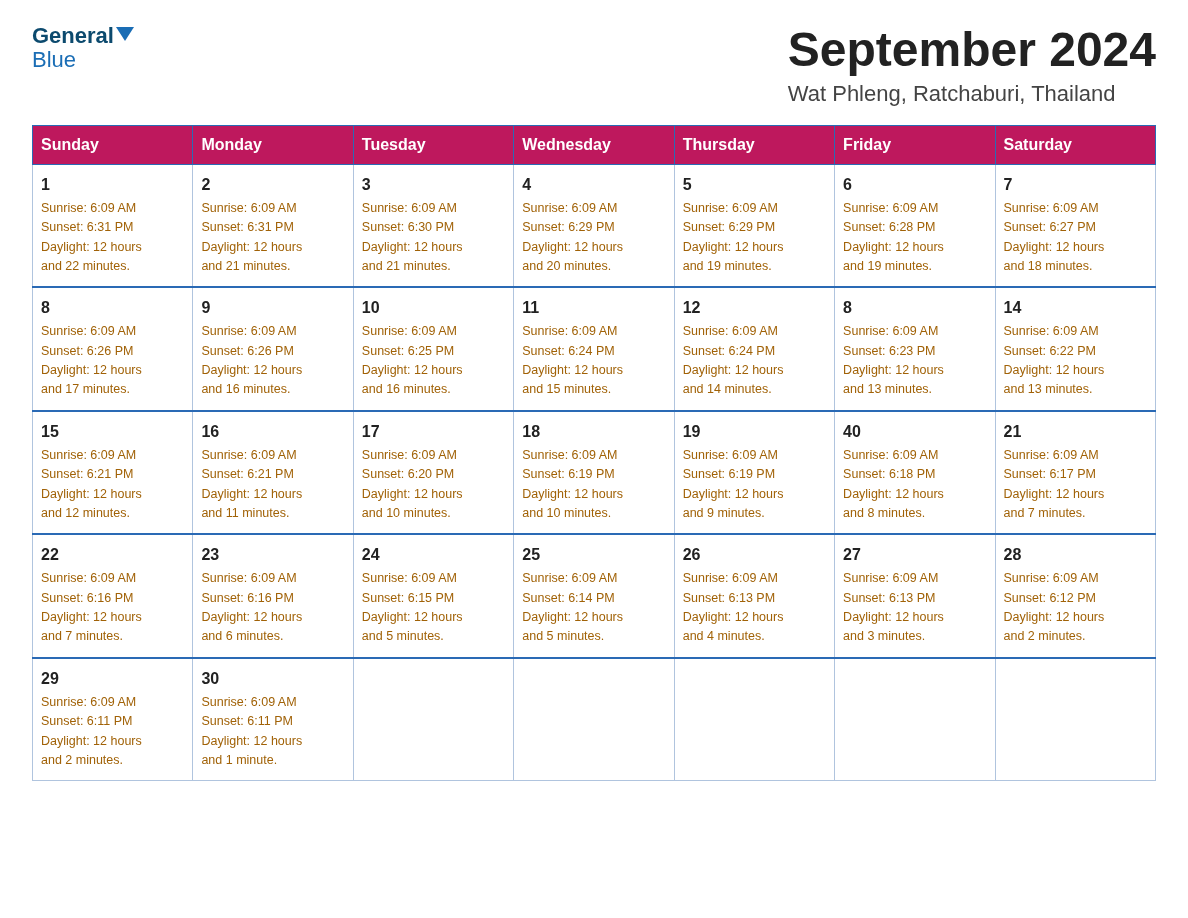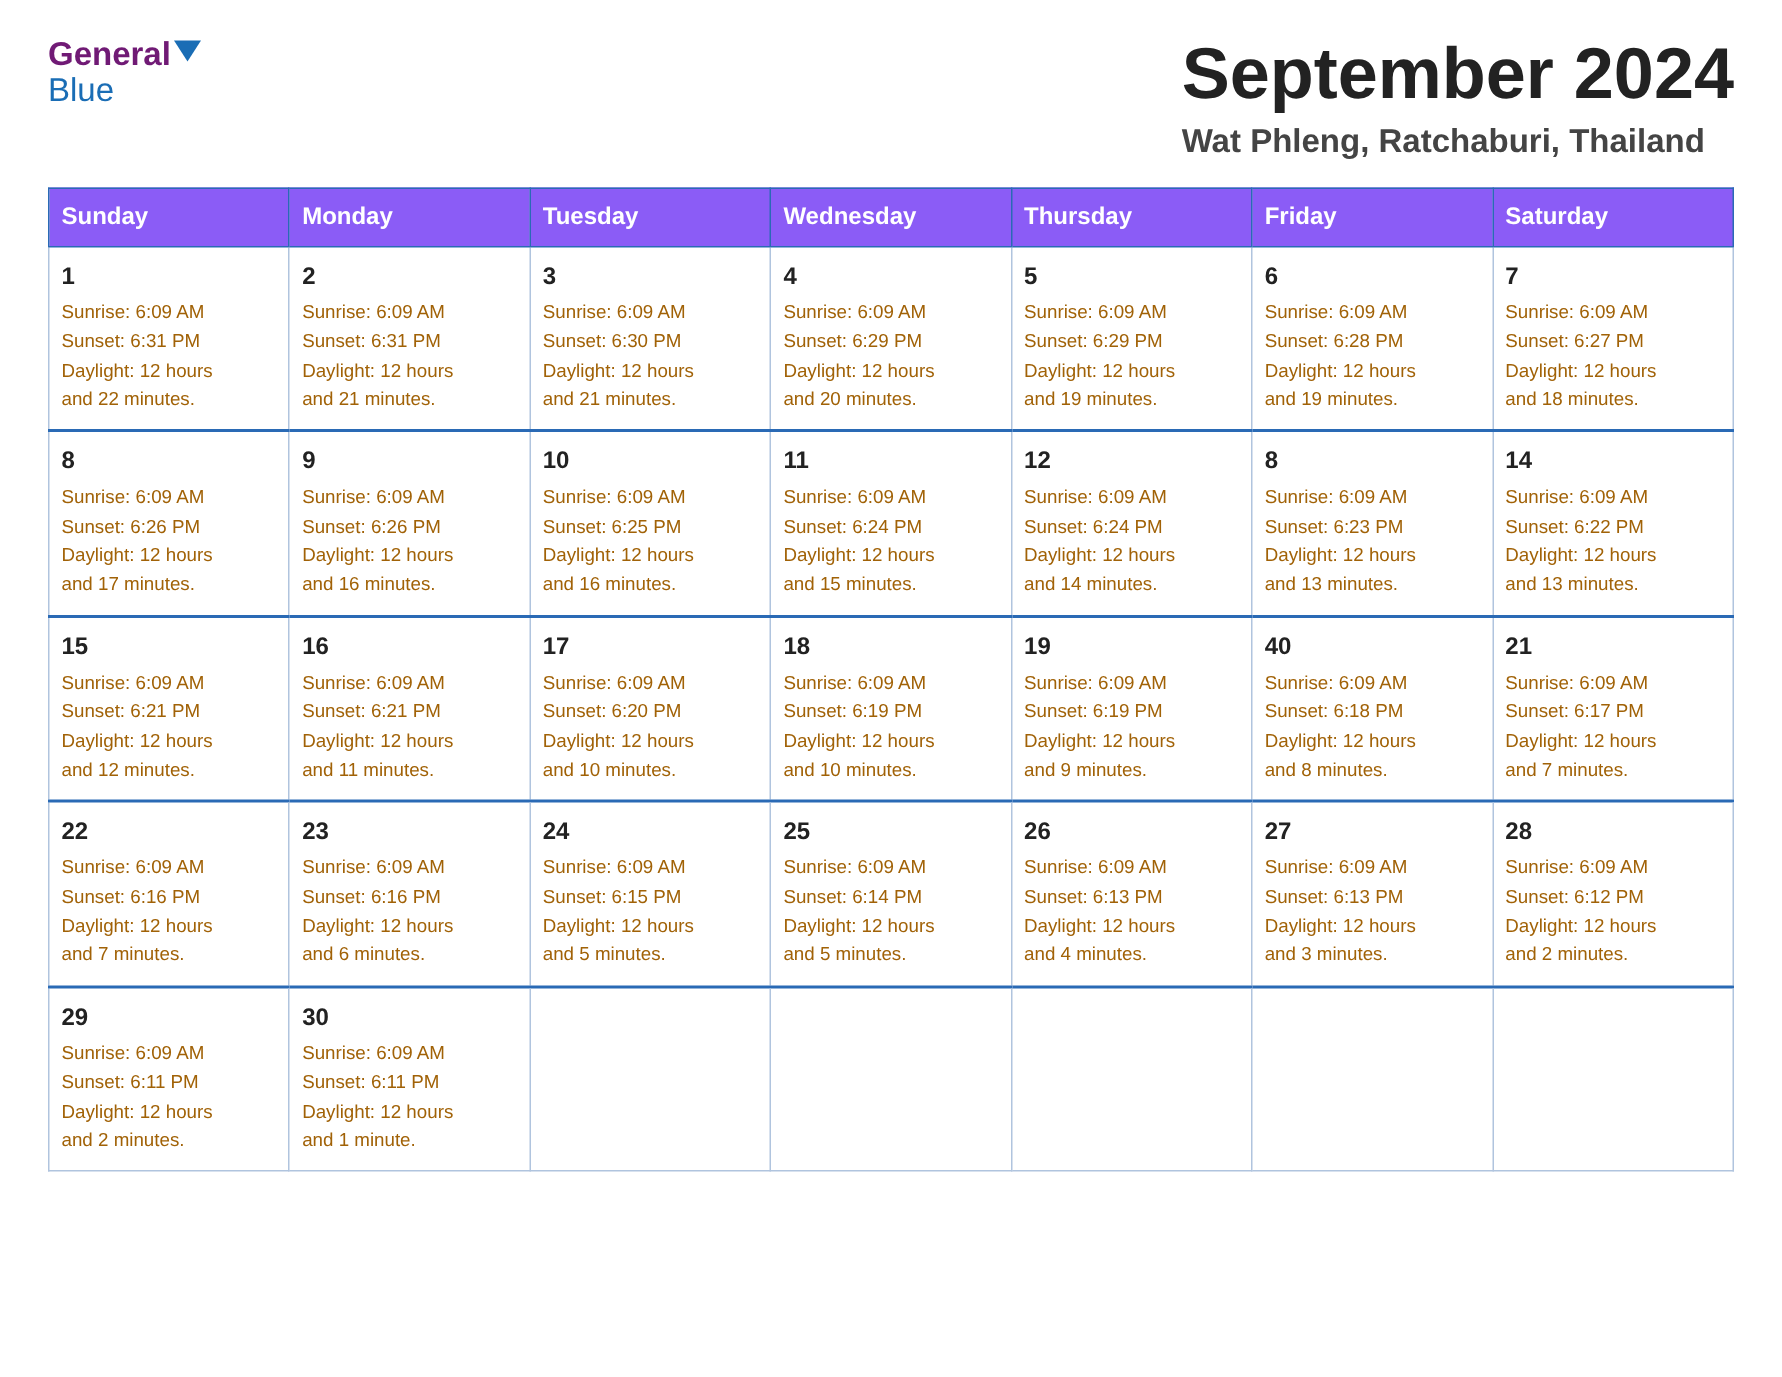--- a/index.html
+++ b/index.html
@@ -16,21 +16,21 @@
       margin-bottom: 18px;
     }
     .logo {
       display: flex;
       flex-direction: column;
       align-items: flex-start;
     }
     .logo-text {
       font-size: 22px;
       font-weight: bold;
-      color: #701a75;
+      color: #0c4a6e;
       line-height: 1.1;
     }
     .logo-triangle {
       display: inline-block;
       width: 0;
       height: 0;
       border-left: 9px solid transparent;
       border-right: 9px solid transparent;
       border-top: 14px solid #1a6db5;
       margin-left: 2px;
@@ -41,31 +41,31 @@
     .title-block {
     }
     .title-block h1 {
       font-size: 48px;
       font-weight: bold;
       color: #222;
       line-height: 1.1;
     }
     .title-block h2 {
       font-size: 22px;
-      font-weight: bold;
+      font-weight: normal;
       color: #444;
       margin-top: 4px;
     }
     .calendar {
       width: 100%;
       border-collapse: collapse;
       border: 1px solid #b0c4de;
     }
     .calendar th {
-      background: #8b5cf6;
+      background: #be185d;
       color: #fff;
       font-size: 16px;
       font-weight: bold;
       padding: 10px 8px;
       text-align: left;
       border: 1px solid #2a6ab5;
     }
     .calendar td {
       width: 14.28%;
       vertical-align: top;

